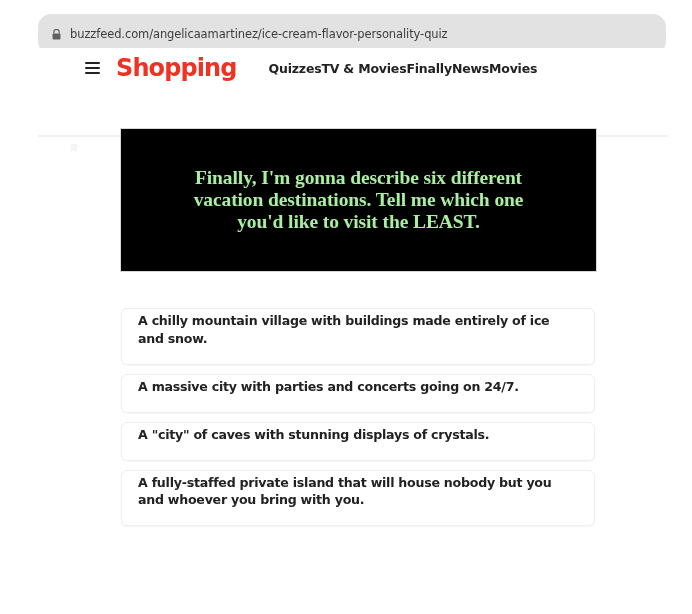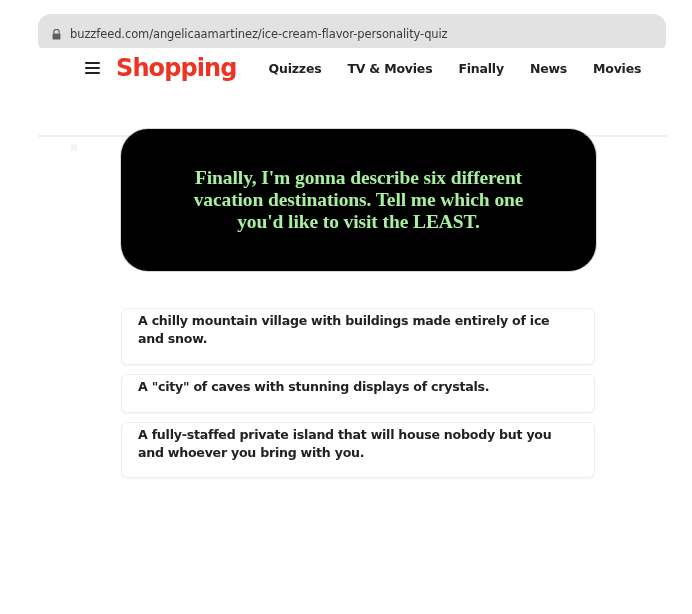--- a/index.html
+++ b/index.html
@@ -85,21 +85,20 @@
     font-weight: bold;
     color: #ee3322;
     letter-spacing: -0.9px;
     margin-right: 32px;
     flex: 0 0 auto;
     line-height: 1;
   }
   .nav-links {
     display: flex;
     align-items: center;
-    gap: 26px;
   }
   .nav-link {
     font-family: "DejaVu Sans", sans-serif;
     font-size: 12.5px;
     font-weight: bold;
     color: #222222;
     white-space: nowrap;
     letter-spacing: -0.2px;
   }
   .header-rule {
@@ -130,21 +129,20 @@
     position: absolute;
     left: 121px;
     top: 41px;
     width: 475px;
     height: 142px;
     background: #000000;
     box-shadow: 0 0 0 1px #d8d8d8;
     display: flex;
     align-items: center;
     justify-content: center;
-    border-radius: 27px;
   }
   .question-text {
     font-family: "Liberation Serif", "DejaVu Serif", serif;
     font-weight: bold;
     font-size: 19.5px;
     line-height: 1.12;
     color: #a8f0a0;
     text-align: center;
     width: 360px;
     letter-spacing: -0.1px;
@@ -211,20 +209,23 @@
 
   <div class="question-banner">
     <div class="question-text">Finally, I'm gonna describe six different vacation destinations. Tell me which one you'd like to visit the LEAST.</div>
   </div>
 
   <div class="options-list">
     <div class="option-card">
       <div class="option-text">A chilly mountain village with buildings made entirely of ice and snow.</div>
     </div>
     <div class="option-card">
+      <div class="option-text">A massive city with parties and concerts going on 24/7.</div>
+    </div>
+    <div class="option-card">
       <div class="option-text">A "city" of caves with stunning displays of crystals.</div>
     </div>
     <div class="option-card">
       <div class="option-text">A fully-staffed private island that will house nobody but you and whoever you bring with you.</div>
     </div>
 
   </div>
 
 </div>
 

